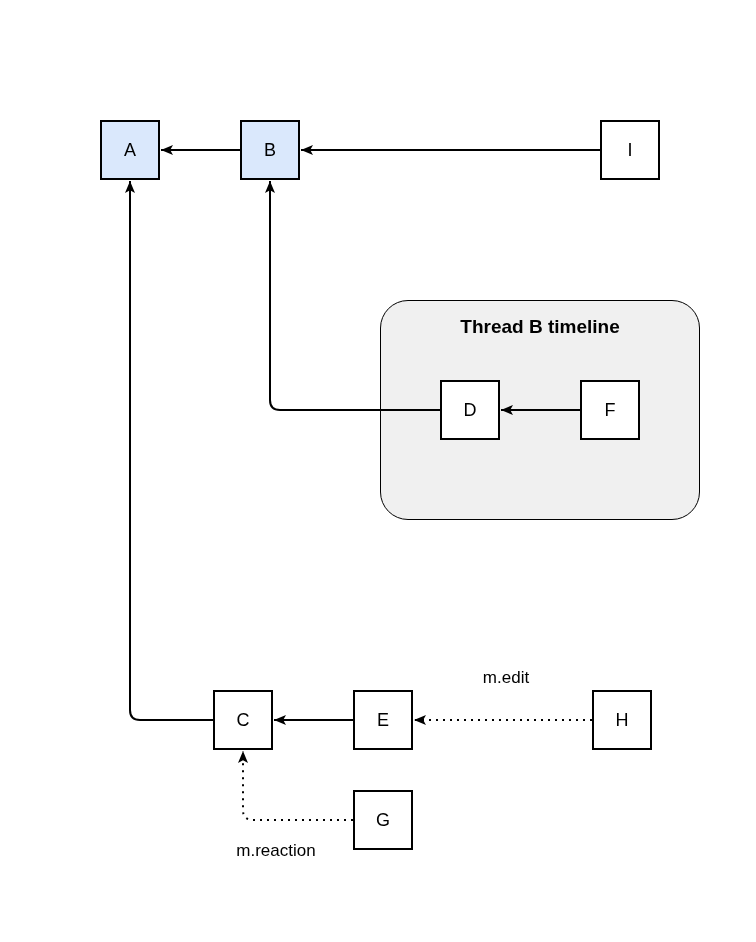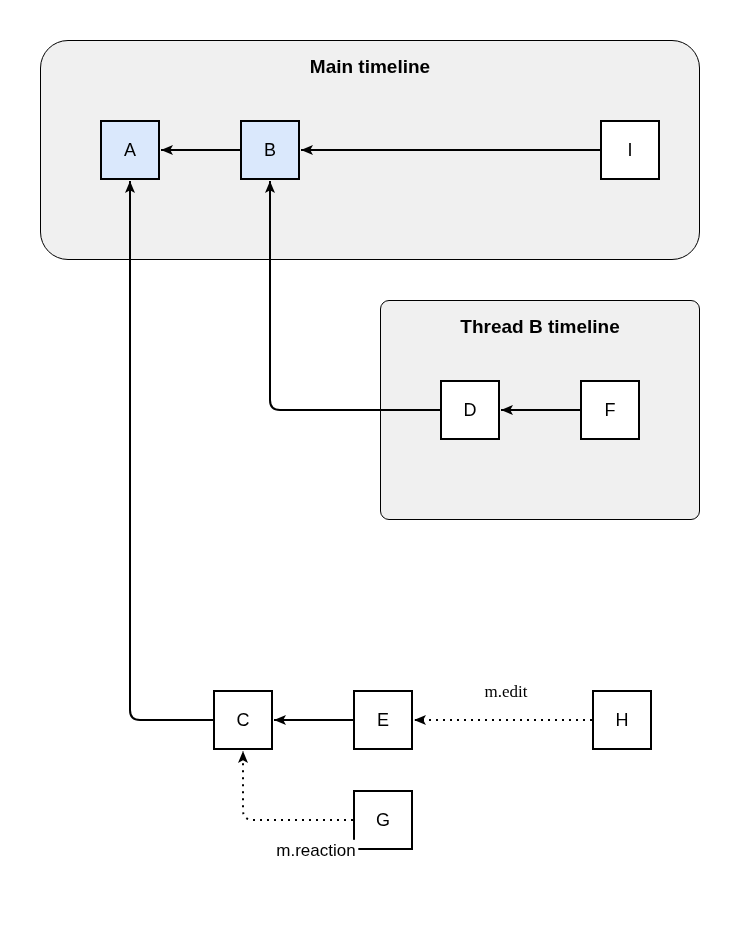--- a/index.html
+++ b/index.html
@@ -26,21 +26,21 @@
     background: var(--canvas-bg);
     overflow: hidden;
   }
   .container {
     position: absolute;
     background: var(--container-fill);
     border: 1.5px solid var(--container-border);
     box-sizing: border-box;
   }
   .container-main   { left: 40px;  top: 40px;  width: 660px; height: 220px; border-radius: 28px; }
-  .container-threadb{ left: 380px; top: 300px; width: 320px; height: 220px; border-radius: 9px; }
+  .container-threadb{ left: 380px; top: 300px; width: 320px; height: 220px; border-radius: 28px; }
   .container-threada{ left: 160px; top: 540px; width: 555px; height: 360px; border-radius: 40px; }
   .container-title {
     position: absolute;
     left: 0; right: 0; top: 16px;
     text-align: center;
     font-weight: bold;
     font-size: 19px;
     line-height: 1.1;
     color: var(--text-color);
   }
@@ -79,23 +79,20 @@
     padding: 1px 3px;
     white-space: nowrap;
     color: var(--text-color);
   }
 </style>
 </head>
 <body>
 
 <div class="canvas">
 
-  <div class="container container-main">
-    <div class="container-title">Main timeline</div>
-  </div>
 
   <div class="container container-threadb">
     <div class="container-title">Thread B timeline</div>
   </div>
 
 
   <svg class="edges-layer" width="756" height="942" viewBox="0 0 756 942" xmlns="http://www.w3.org/2000/svg">
     <defs>
       <marker id="arrow" viewBox="0 0 14 12" refX="13" refY="6" markerWidth="14" markerHeight="12" markerUnits="userSpaceOnUse" orient="auto">
         <path class="arrowhead" d="M 1 1 L 13 6 L 1 11 L 3.8 6 Z"></path>
@@ -140,16 +137,16 @@
   <div class="node" style="left:353px; top:690px;">
     <span>E</span>
   </div>
   <div class="node" style="left:592px; top:690px;">
     <span>H</span>
   </div>
   <div class="node" style="left:353px; top:790px;">
     <span>G</span>
   </div>
 
-  <div class="edge-label" style="left:506px; top:692px;font-family:Liberation Serif, serif;">m.edit</div>
-  <div class="edge-label" style="left:276px; top:851px;margin-left:40px;">m.reaction</div>
+  <div class="edge-label" style="left:506px; top:678px;">m.edit</div>
+  <div class="edge-label" style="left:276px; top:851px;">m.reaction</div>
 
 </div>
 
 </body></html>

